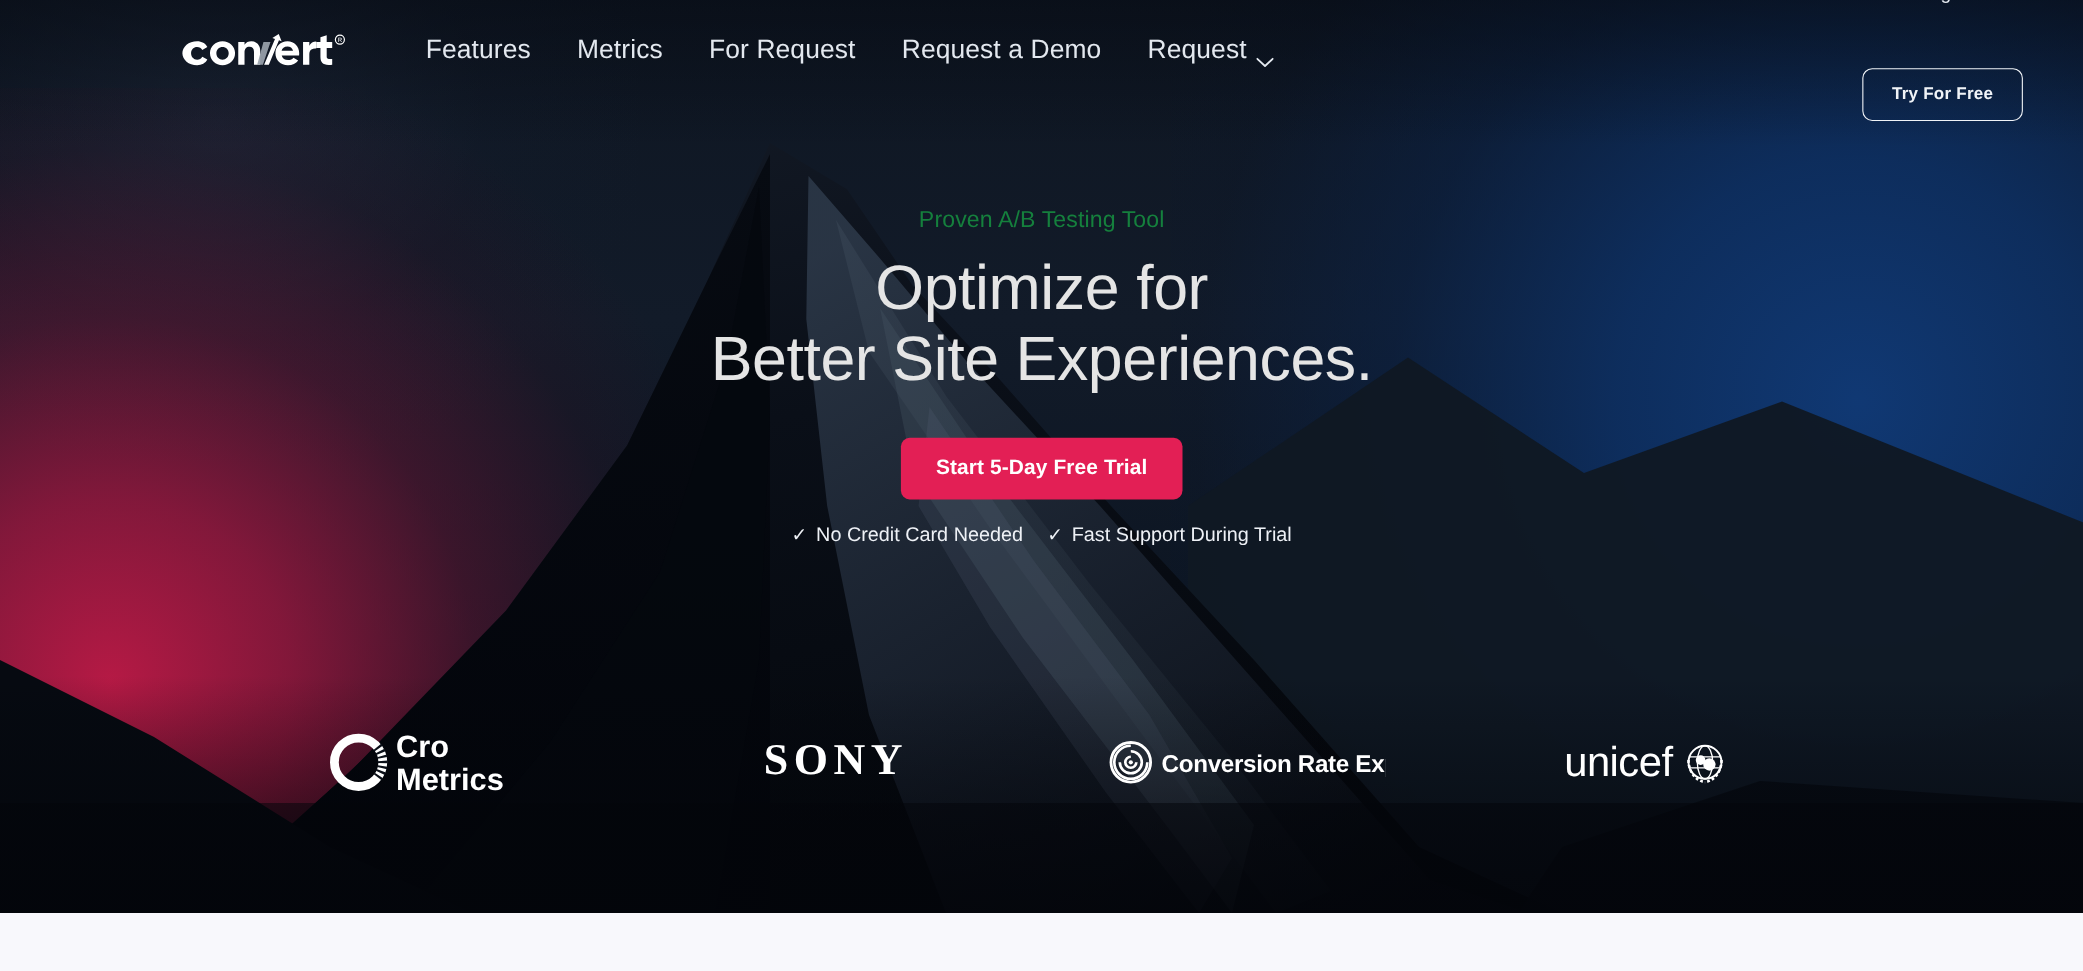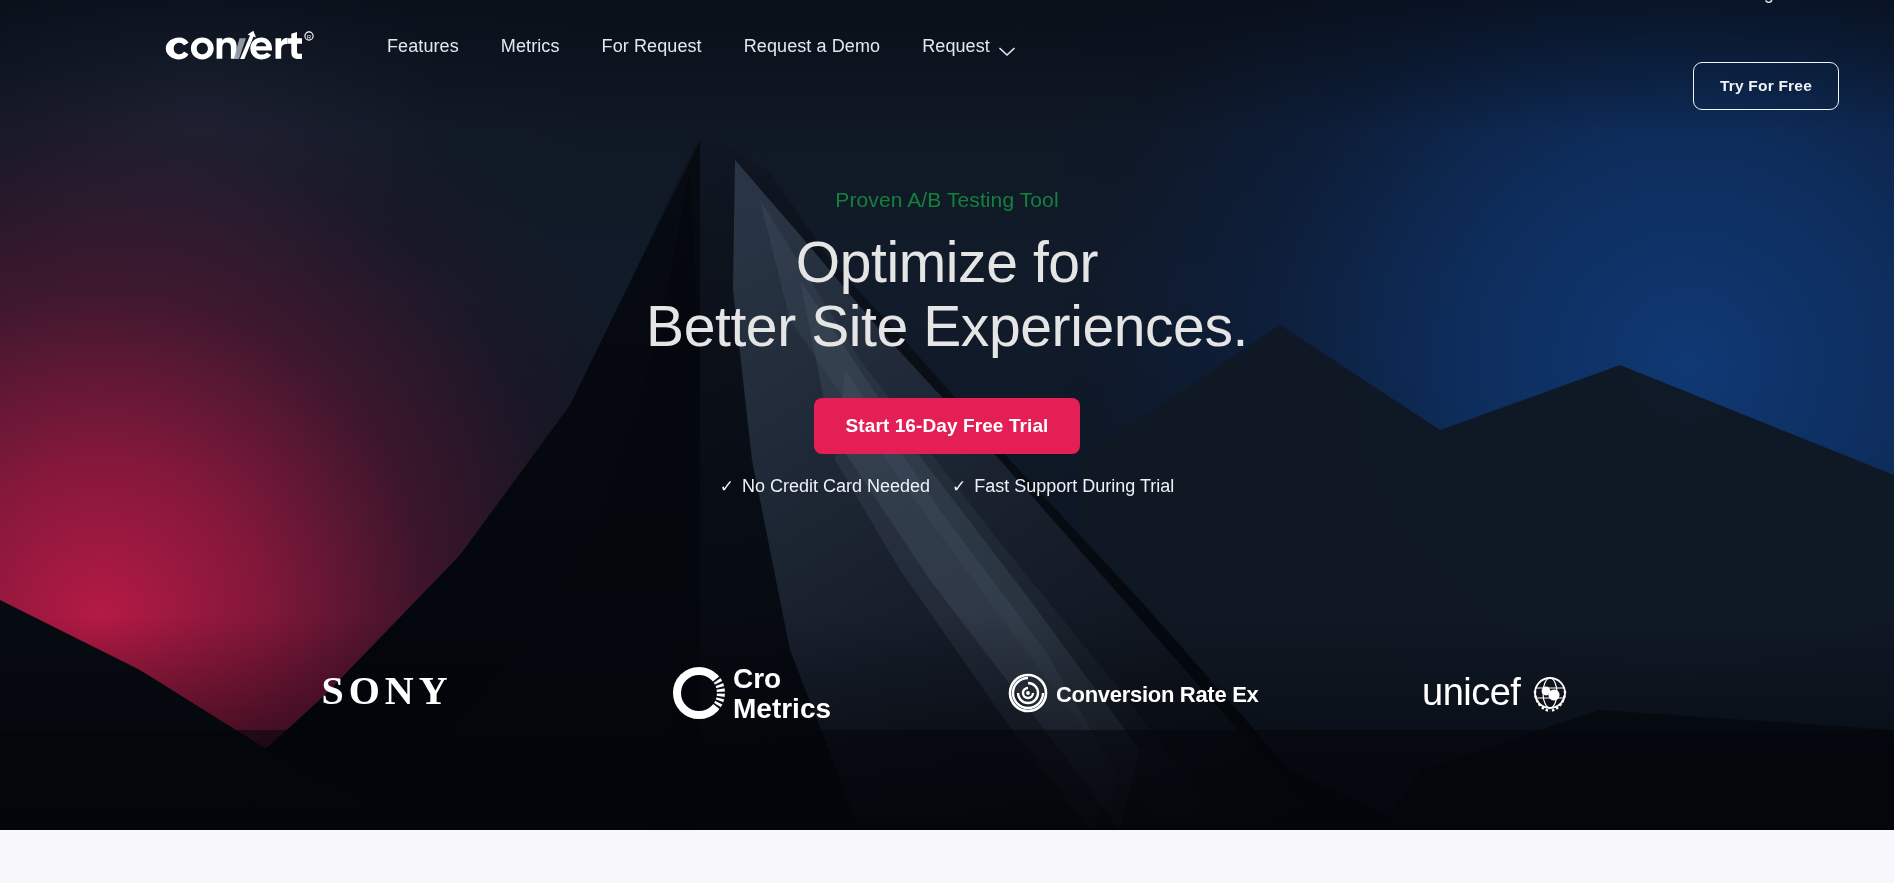--- a/index.html
+++ b/index.html
@@ -70,21 +70,21 @@
     position:absolute; top:0; left:0; right:0; height:92px;
     display:flex; align-items:center;
     padding:0 55px 0 165px;
     z-index:20;
   }
   .logo{ display:flex; align-items:flex-start; margin-right:72px; user-select:none; }
   .logo svg{ display:block; }
 
   .nav{ display:flex; align-items:center; gap:42px; }
   .nav-item{
-    color:#e3e8ef; font-size:18px; letter-spacing:.1px;
+    color:#e3e8ef; font-size:24px; letter-spacing:.1px;
     text-decoration:none; white-space:nowrap; cursor:pointer;
     display:flex; align-items:center; gap:9px;text-align:right;
   }
   .chev{ display:inline-block; width:16px; height:10px; }
 
   .header-right{ margin-left:auto; display:flex; align-items:center; gap:58px;flex-direction:column; }
   .login{ color:#e3e8ef; font-size:17.5px; text-decoration:none; cursor:pointer; }
   .try-btn{
     border:1.4px solid #f0f3f7; border-radius:9px;
     color:#f0f3f7; background:transparent;
@@ -245,50 +245,50 @@
     </div>
   </div>
 
   <div class="hero-content">
     <div class="eyebrow">Proven A/B Testing Tool</div>
     <h1 class="headline">
       <div>Optimize for</div>
       <div>Better Site Experiences.</div>
     </h1>
     <div class="cta-wrap">
-      <button class="cta-btn">Start 16-Day Free Trial</button>
+      <button class="cta-btn">Start 5-Day Free Trial</button>
     </div>
     <div class="perks">
       <div class="perk">
         <span class="tick">✓</span>
         <span>No Credit Card Needed</span>
       </div>
       <div class="perk">
         <span class="tick">✓</span>
         <span>Fast Support During Trial</span>
       </div>
     </div>
   </div>
 
   <div class="clients">
 
     <div class="client">
-      <svg width="188" height="44" viewBox="0 0 188 44" aria-label="SONY">
-        <text x="94" y="33" text-anchor="middle" fill="#ffffff" font-family="Liberation Serif, serif" font-size="40" font-weight="700" letter-spacing="5">SONY</text>
-      </svg>
-    </div>
-
-    <div class="client">
       <svg width="182" height="66" viewBox="0 0 182 66" aria-label="Cro Metrics">
         <g>
           <circle cx="30" cy="33" r="22" fill="none" stroke="#ffffff" stroke-width="8"></circle>
           <path d="M47 19 a22 22 0 0 1 0 28" fill="none" stroke="#0b1019" stroke-width="9" stroke-dasharray="2 2.6"></path>
         </g>
         <text x="64" y="28" fill="#ffffff" font-family="Liberation Sans, sans-serif" font-size="28" font-weight="700">Cro</text>
         <text x="64" y="58" fill="#ffffff" font-family="Liberation Sans, sans-serif" font-size="28" font-weight="700">Metrics</text>
+      </svg>
+    </div>
+
+    <div class="client">
+      <svg width="188" height="44" viewBox="0 0 188 44" aria-label="SONY">
+        <text x="94" y="33" text-anchor="middle" fill="#ffffff" font-family="Liberation Serif, serif" font-size="40" font-weight="700" letter-spacing="5">SONY</text>
       </svg>
     </div>
 
     <div class="client">
       <svg width="252" height="44" viewBox="0 0 252 44" aria-label="Conversion Rate Experts">
         <g fill="none" stroke="#ffffff">
           <circle cx="20" cy="22" r="18" stroke-width="2.6"></circle>
           <path d="M20 7 a15 15 0 1 0 15 15" stroke-width="2.4"></path>
           <path d="M20 12 a10 10 0 1 1 -10 10" stroke-width="2.4"></path>
           <path d="M20 17 a5 5 0 1 0 5 5" stroke-width="2.4"></path>

